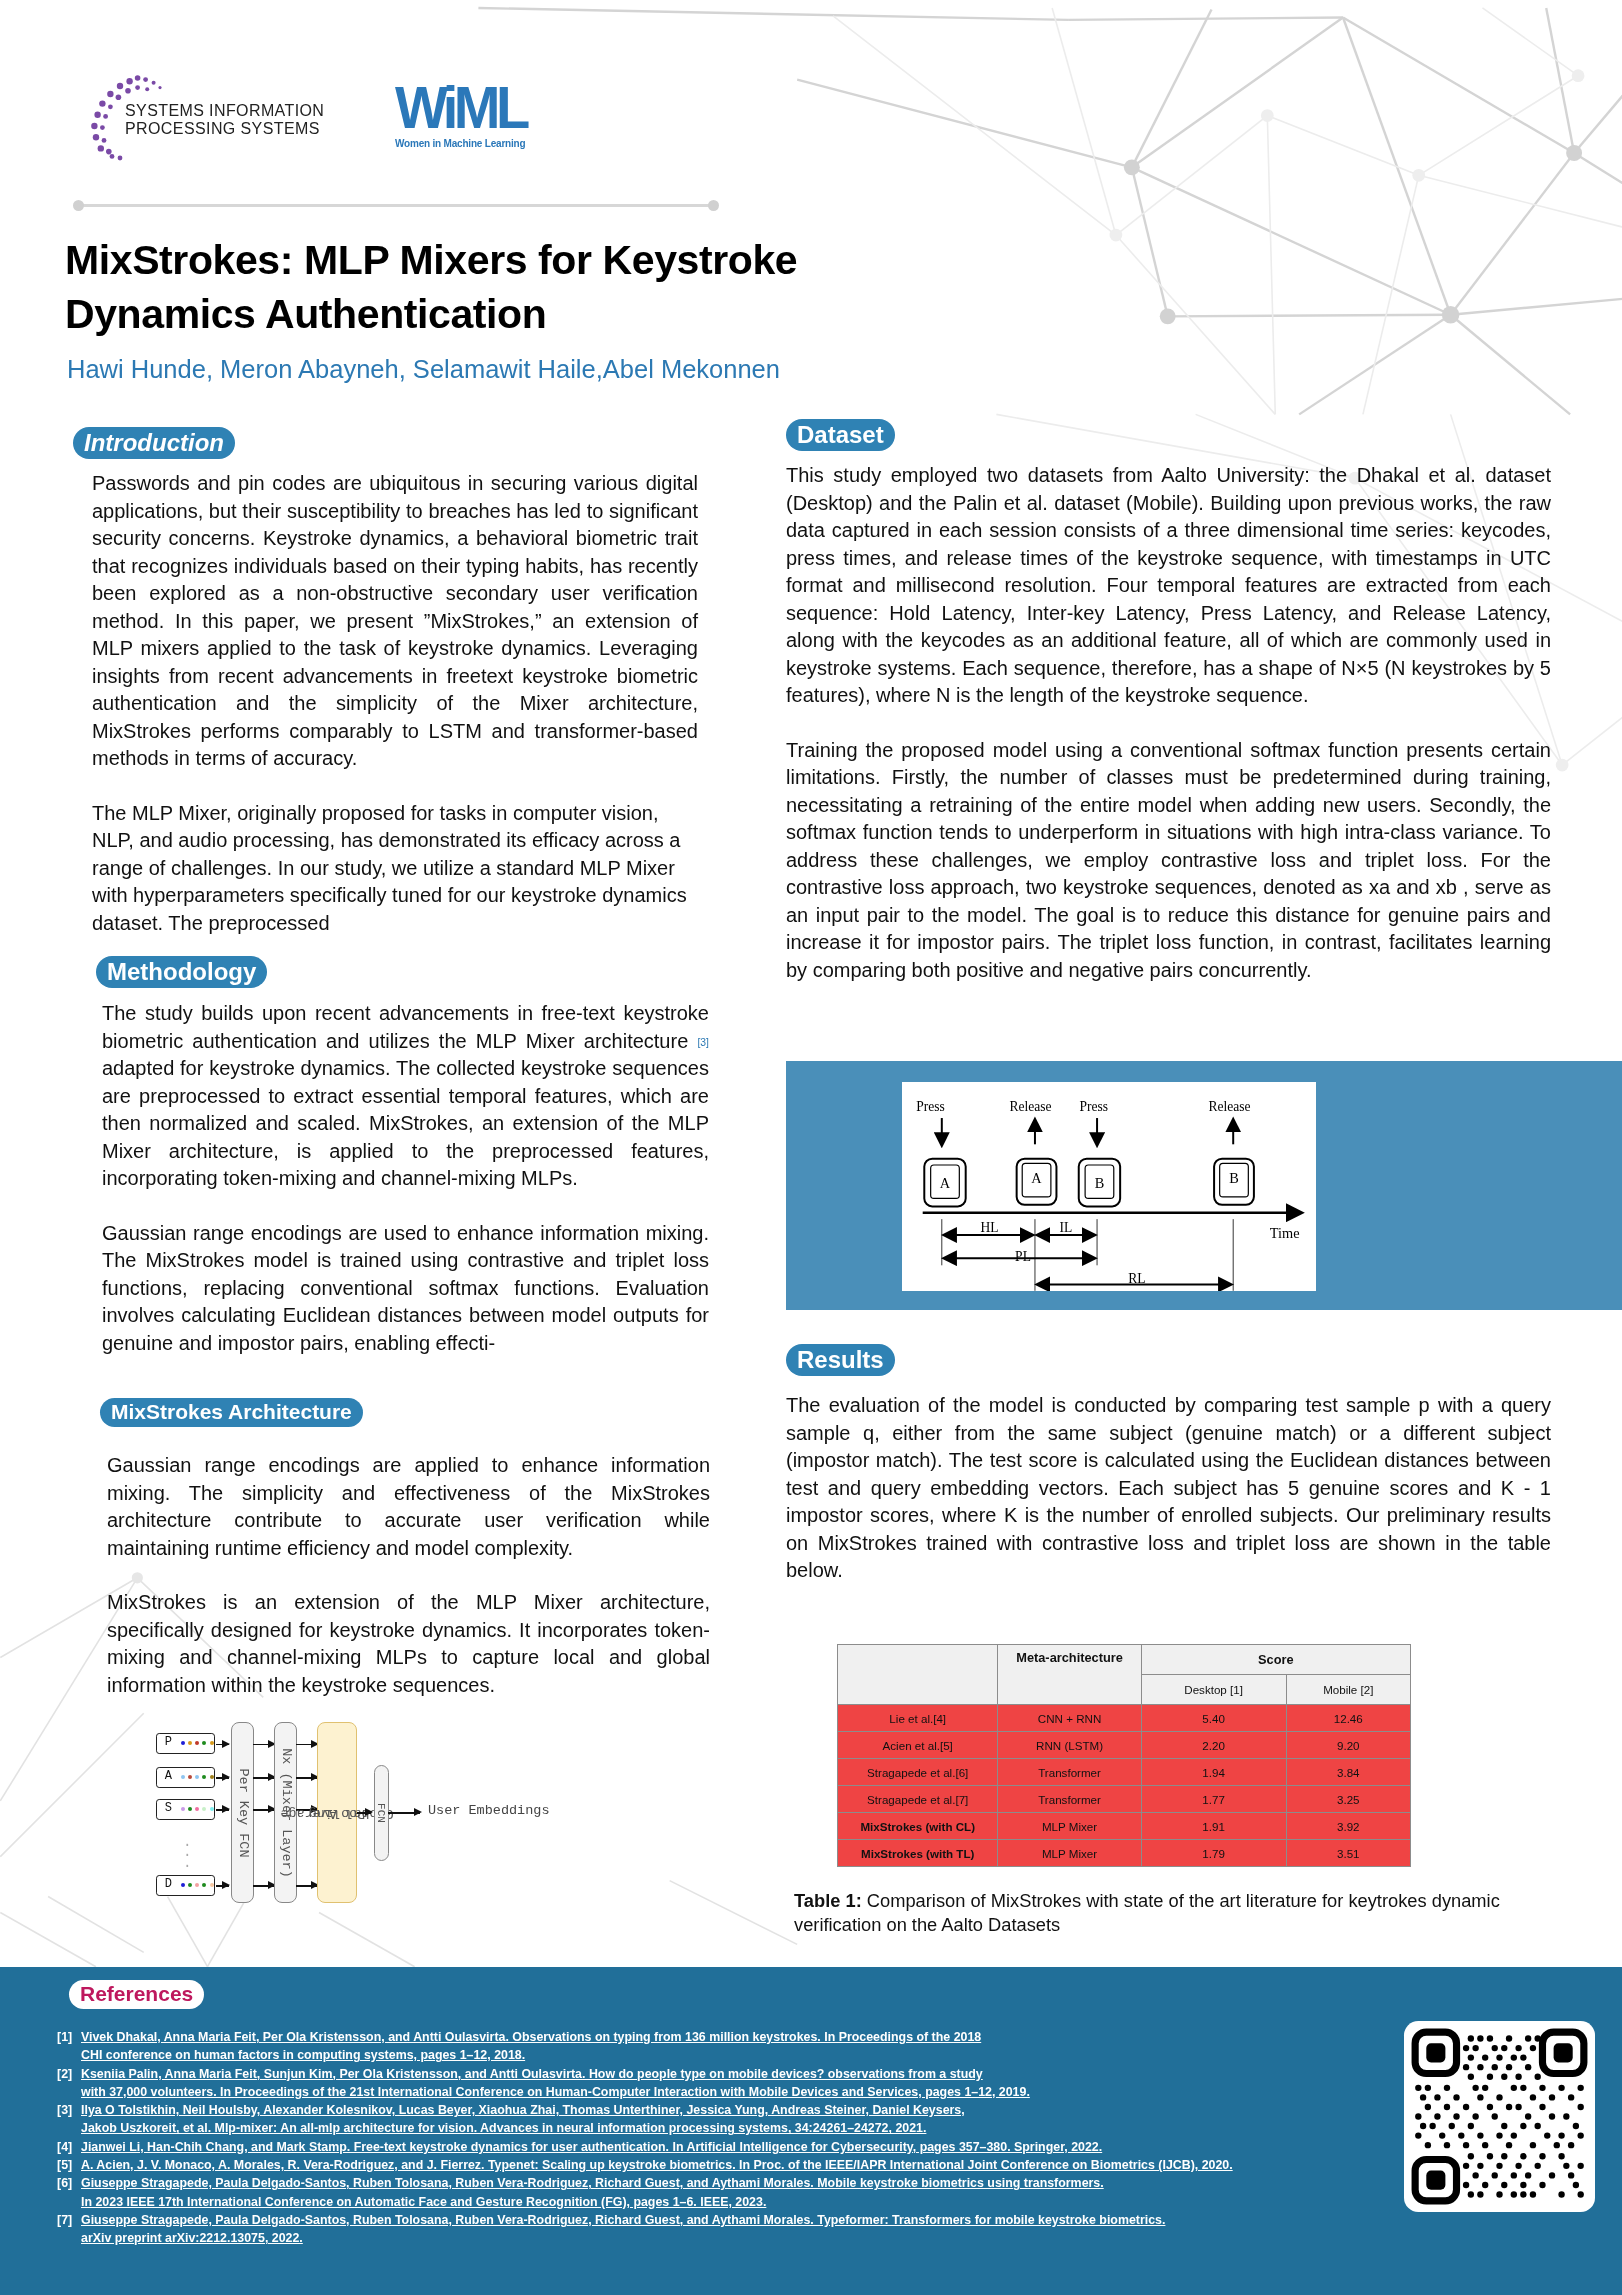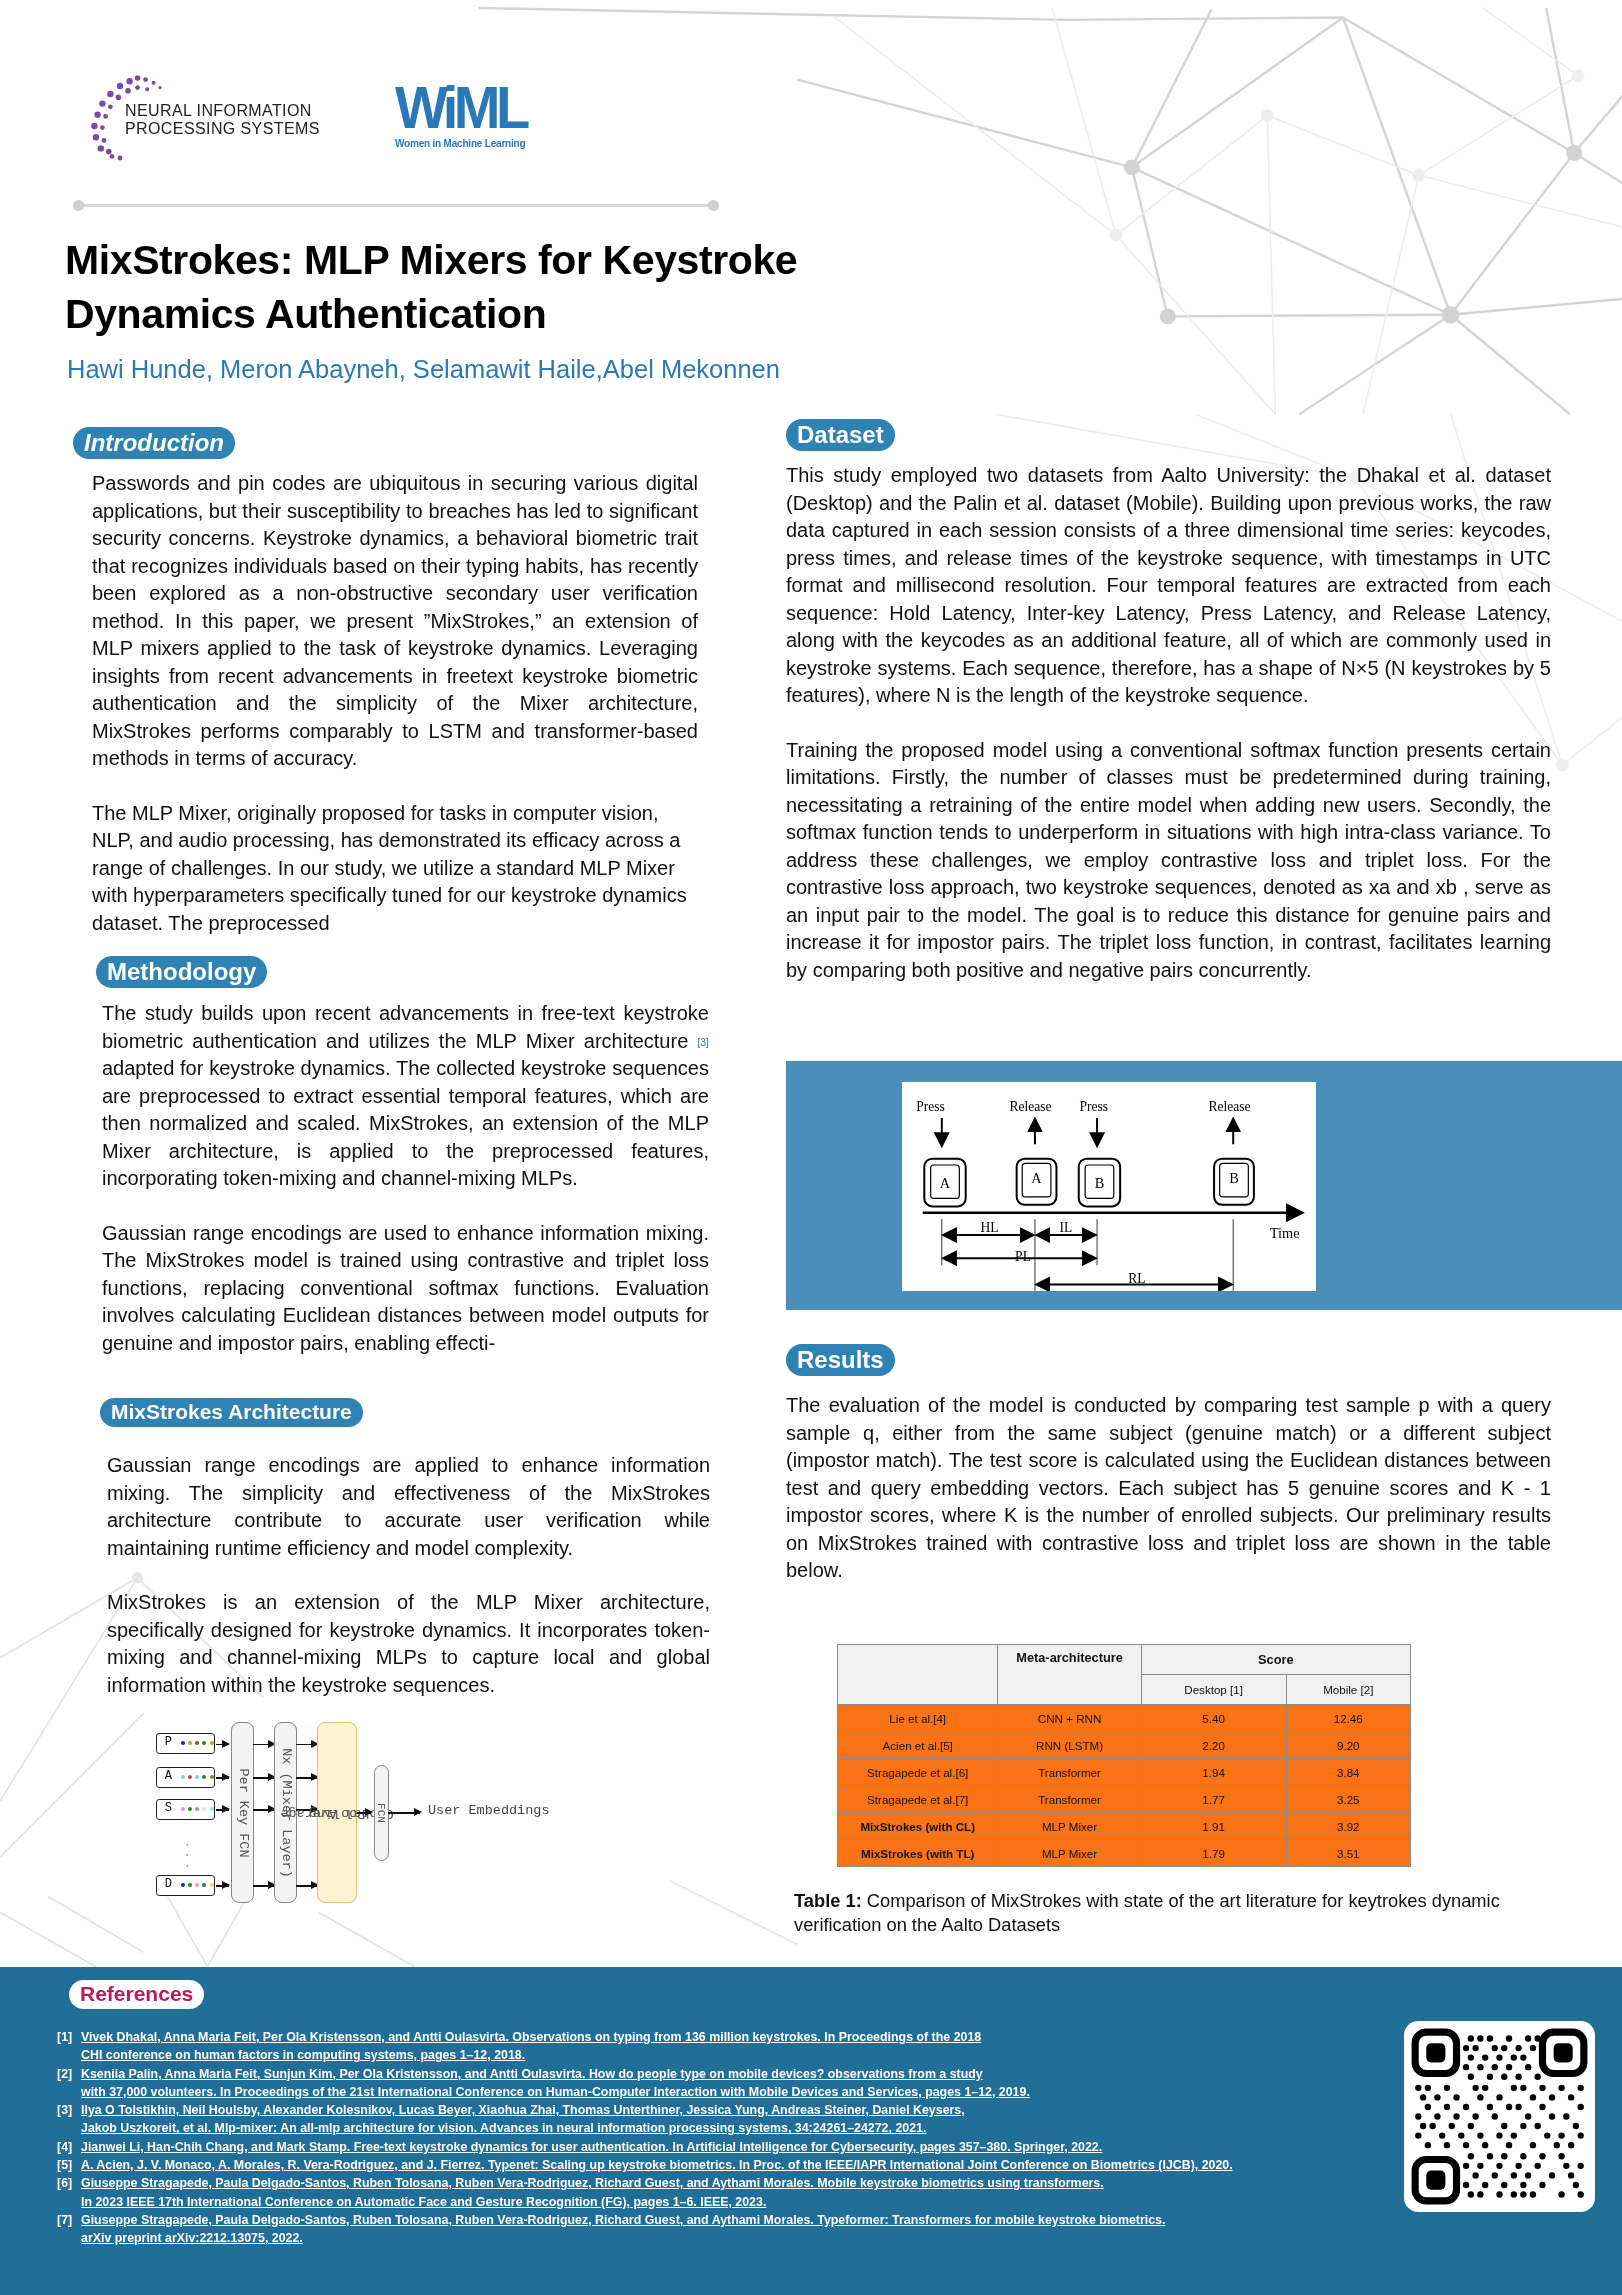--- a/index.html
+++ b/index.html
@@ -58,21 +58,21 @@
 
   
   .data-badge { left: 786px; top: 419px; }
   .data-text { left: 786px; top: 462px; width: 765px; }
   .latency-band { left: 786px; top: 1061px; width: 837px; height: 249px; background: #4a8fb9; }
   .latency-fig { left: 902px; top: 1082px; width: 414px; height: 209px; background: #fff; font-family: "Liberation Serif", serif; }
   .results-badge { left: 786px; top: 1344px; }
   .results-text { left: 786px; top: 1392px; width: 765px; }
 
   
-  .results-table { left: 837px; top: 1644px; width: 574px; border-collapse: collapse; font-size: 11.6px; background: #f97316; }
+  .results-table { left: 837px; top: 1644px; width: 574px; border-collapse: collapse; font-size: 11.6px; background: #ef4444; }
   .results-table td, .results-table th { border: 0.8px solid #8c8c8c; text-align: center; padding: 0; height: 26px; }
   .results-table thead th { background: #f0f0f0; font-weight: normal; height: 29px; }
   .results-table thead th.b { font-weight: bold; font-size: 12.8px; }
   .results-table tbody td.b { font-weight: bold; }
   .caption { left: 794px; top: 1889px; width: 781px; font-size: 18.3px; line-height: 24px; }
   .caption b { font-weight: bold; }
 
   
   .refs-band { left: 0; top: 1967px; width: 1623px; height: 328px; background: #216f99; }
   .refs-badge { left: 69px; top: 1980px; }
@@ -173,21 +173,21 @@
         <circle cx="28" cy="72" r="3"></circle>
       <circle cx="20" cy="84" r="4"></circle>
         <circle cx="30" cy="88" r="3"></circle>
         <circle cx="26" cy="98" r="4"></circle>
         <circle cx="36" cy="102" r="3.5"></circle>
       <circle cx="40" cy="108" r="3"></circle>
         <circle cx="50" cy="110" r="3"></circle>
     </g>
   </svg>
   <div class="neurips-text">
-    <div>NEURAL INFORMATION</div>
+    <div>SYSTEMS INFORMATION</div>
     <div>PROCESSING SYSTEMS</div>
   </div>
 </div>
 
 <div class="abs wiml-logo">
   <div class="wiml-mark">WiML</div>
   <div class="wiml-sub">Women in Machine Learning</div>
 </div>
 
 <div class="abs title-rule">

